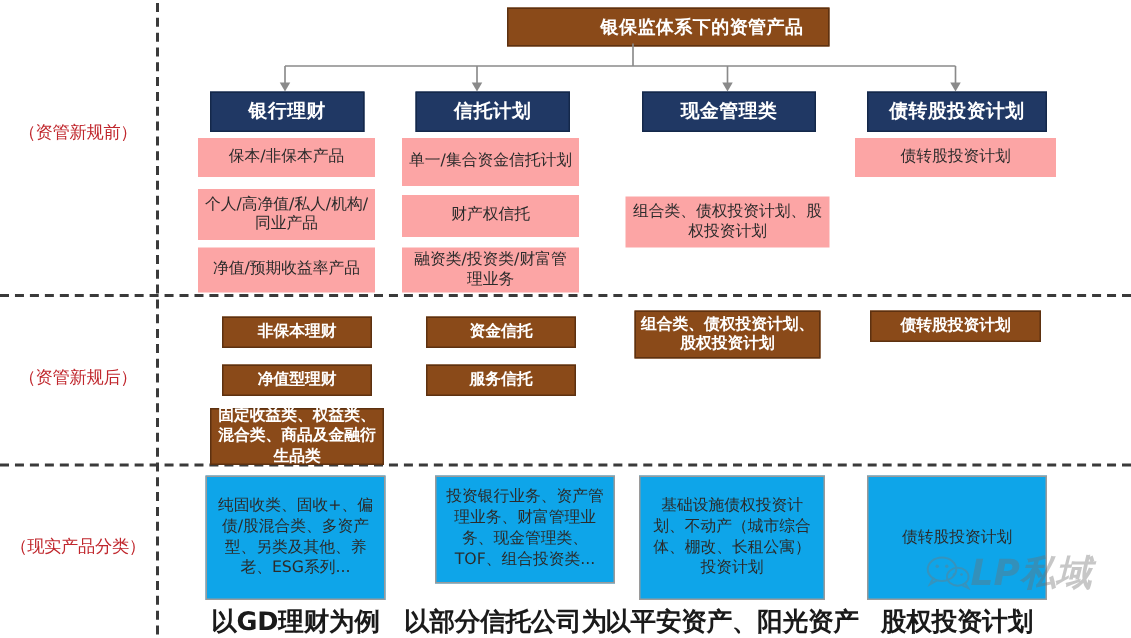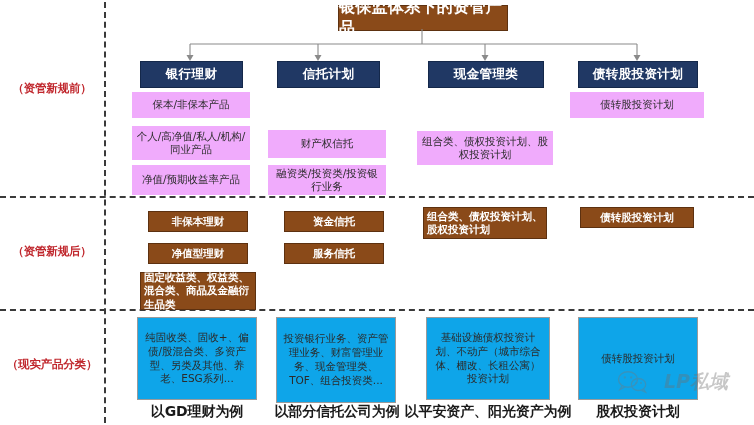--- a/index.html
+++ b/index.html
@@ -22,37 +22,38 @@
     border-top:2px dashed #3a3a3a;
   }
   #hline1{top:196px;}
   #hline2{top:309px;}
 
   
   .row-label{
     position:absolute;left:0;width:104px;
     text-align:center;
     color:#c0272d;
-    font-weight:bold;
+    font-weight:normal;
     font-size:11.5px;
     letter-spacing:-0.2px;
     line-height:1.2;
   }
 
   
   .root-box{
     position:absolute;
     left:338px;top:5px;width:168px;height:24px;
     background:#8a4a19;
     border:1px solid #5d3110;
     color:#ffffff;
     font-weight:bold;
-    font-size:16px;
+    font-size:12px;
     display:flex;align-items:center;justify-content:center;
     letter-spacing:0.3px;
+    padding-left:45px;
   }
 
   
   #connectors{position:absolute;left:0;top:0;width:754px;height:200px;pointer-events:none;}
 
   
   .blue-head{
     position:absolute;
     height:25px;
     background:#203864;
@@ -61,41 +62,41 @@
     font-weight:bold;
     font-size:12.5px;
     display:flex;align-items:center;justify-content:center;
     letter-spacing:0.4px;
     top:61px;
   }
 
   
   .grey-cell{
     position:absolute;
-    background:#f0abfc;
+    background:#fca5a5;
     color:#2b2b2b;
     font-size:10.5px;
     line-height:1.28;
     display:flex;align-items:center;justify-content:center;
     text-align:center;
     padding:2px 3px;
     box-sizing:border-box;
   }
 
   
   .brown-cell{
     position:absolute;
     background:#8a4a19;
     border:1px solid #5d3110;
     color:#ffffff;
     font-size:10.5px;
     font-weight:bold;
     line-height:1.25;
     display:flex;align-items:center;justify-content:center;
-    text-align:left;
+    text-align:center;
     padding:2px 3px;
     box-sizing:border-box;
   }
 
   
   .outline-cell{
     position:absolute;
     background:#0ea5e9;
     border:1.5px solid #9a9a9a;
     color:#2b2b2b;
@@ -103,40 +104,40 @@
     line-height:1.32;
     display:flex;align-items:center;justify-content:center;
     text-align:center;
     padding:3px 4px;
     box-sizing:border-box;
   }
   .caption{
     position:absolute;
     color:#1a1a1a;
     font-weight:bold;
-    font-size:14px;
+    font-size:17px;
     text-align:center;
     letter-spacing:-0.1px;
   }
 
   
   #watermark{
     position:absolute;
     left:617px;top:365px;
     width:130px;height:34px;
     display:flex;align-items:center;
     opacity:0.38;
     pointer-events:none;
   }
   #watermark .wm-text{
-    font-size:19px;
+    font-size:24px;
     color:#6f6f6f;
     font-style:italic;
     font-weight:bold;
-    margin-left:17px;
+    margin-left:0;
     white-space:nowrap;
   }
 </style>
 </head>
 <body>
 
 <div id="canvas">
 
   <div class="root-box">
     <span>银保监体系下的资管产品</span>
@@ -177,27 +178,28 @@
   <div class="brown-cell" style="left:148px;top:211px;width:100px;height:21px">非保本理财</div>
   <div class="brown-cell" style="left:140px;top:272px;width:116px;height:38px">固定收益类、权益类、混合类、商品及金融衍生品类</div>
   <div class="brown-cell" style="left:148px;top:243px;width:100px;height:21px">净值型理财</div>
 
   <div class="outline-cell" style="left:137px;top:317px;width:120px;height:83px">纯固收类、固收+、偏债/股混合类、多资产型、另类及其他、养老、ESG系列...</div>
   <div class="caption" style="left:122px;top:403px;width:150px">以GD理财为例</div>
 
   <div class="blue-head" style="left:277px;width:101px">
     <span>信托计划</span>
   </div>
+  <div class="grey-cell" style="left:268px;top:92px;width:118px;height:32px">单一/集合资金信托计划</div>
   <div class="grey-cell" style="left:268px;top:130px;width:118px;height:28px">财产权信托</div>
-  <div class="grey-cell" style="left:268px;top:165px;width:118px;height:30px">融资类/投资类/投资银行业务</div>
+  <div class="grey-cell" style="left:268px;top:165px;width:118px;height:30px">融资类/投资类/财富管理业务</div>
 
   <div class="brown-cell" style="left:284px;top:211px;width:100px;height:21px">资金信托</div>
   <div class="brown-cell" style="left:284px;top:243px;width:100px;height:21px">服务信托</div>
 
-  <div class="outline-cell" style="left:276px;top:317px;width:120px;height:86px">投资银行业务、资产管理业务、财富管理业务、现金管理类、TOF、组合投资类...</div>
+  <div class="outline-cell" style="left:290px;top:317px;width:120px;height:72px">投资银行业务、资产管理业务、财富管理业务、现金管理类、TOF、组合投资类...</div>
   <div class="caption" style="left:261px;top:403px;width:152px">以部分信托公司为例</div>
 
   <div class="blue-head" style="left:428px;width:114px">
     <span>现金管理类</span>
   </div>
   <div class="grey-cell" style="left:417px;top:131px;width:136px;height:34px">组合类、债权投资计划、股权投资计划</div>
 
   <div class="brown-cell" style="left:423px;top:207px;width:124px;height:32px">组合类、债权投资计划、股权投资计划</div>
 
   <div class="outline-cell" style="left:426px;top:317px;width:124px;height:83px">基础设施债权投资计划、不动产（城市综合体、棚改、长租公寓）投资计划</div>

